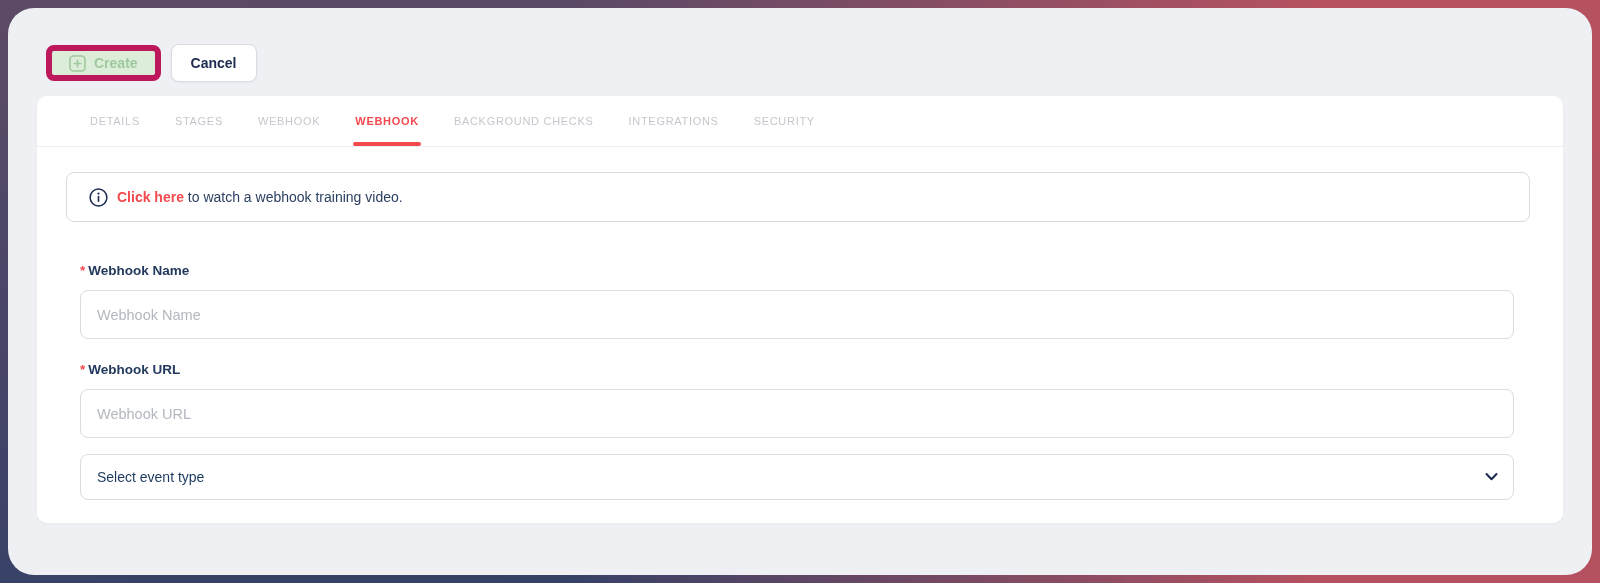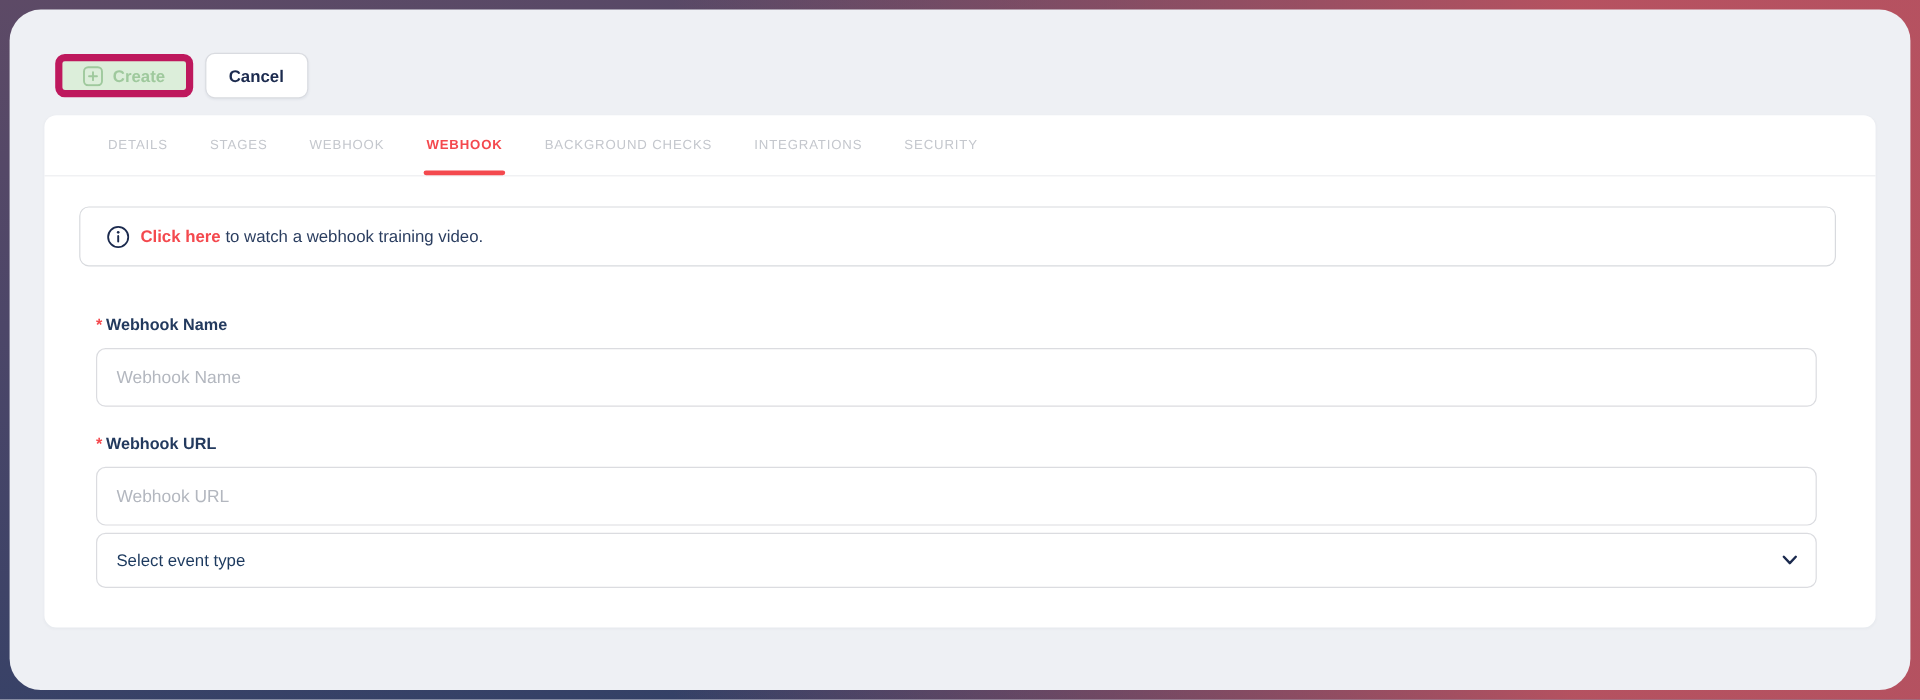--- a/index.html
+++ b/index.html
@@ -132,21 +132,21 @@
     border: 1.5px solid #dbdce0;
     border-radius: 8px;
     padding: 0 16px;
     font-family: "Liberation Sans", sans-serif;
     font-size: 14.5px;
     color: #1b2a4e;
     background: #ffffff;
     outline: none;
   }
   .text-input::placeholder { color: #b3b7bf; opacity: 1; }
-  .select-wrap { position: relative; margin-top: 6px; }
+  .select-wrap { position: relative; margin-top: 16px; }
   .event-select {
     display: block;
     width: 100%;
     height: 46px;
     border: 1.5px solid #dbdce0;
     border-radius: 8px;
     padding: 0 38px 0 16px;
     font-family: "Liberation Sans", sans-serif;
     font-size: 14px;
     color: #1d3a5f;

